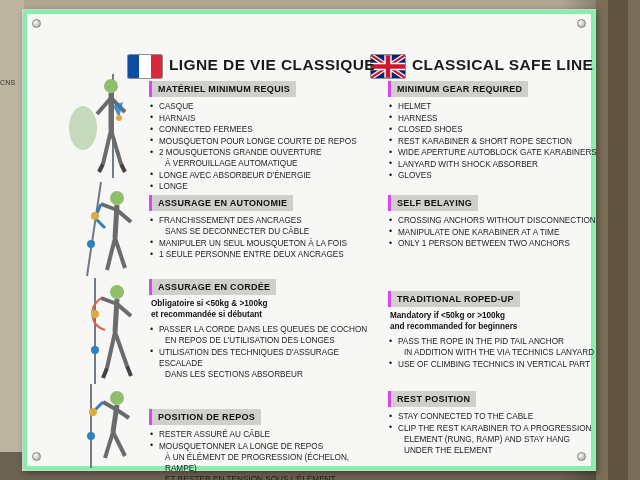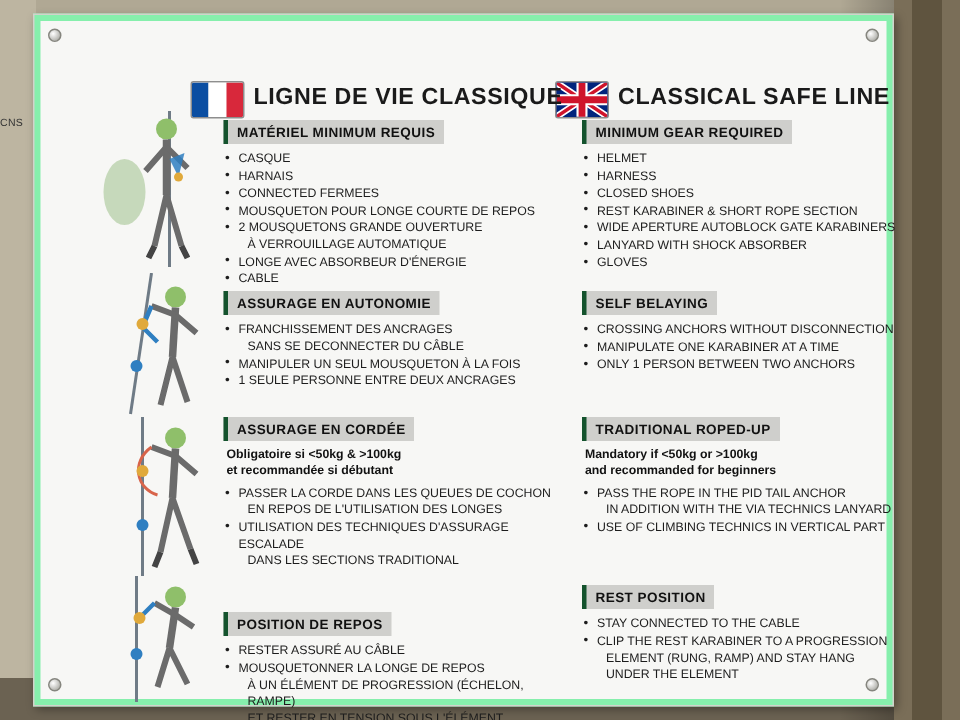--- a/index.html
+++ b/index.html
@@ -48,21 +48,21 @@
   .title{position:absolute;font-weight:bold;font-size:15.5px;color:#1a1a1a;
     letter-spacing:.4px;top:26px;}
   .title-fr{left:146px;}
   .title-en{left:389px;}
 
   
   .col-fr{position:absolute;left:126px;width:230px;}
   .col-en{position:absolute;left:365px;width:210px;}
 
   .sec-head{display:inline-block;background:#cfcfcc;color:#111;font-weight:bold;
-    font-size:9px;letter-spacing:.3px;padding:3px 6px 3px 6px;border-left:3px solid #14532d;}
+    font-size:9px;letter-spacing:.3px;padding:3px 6px 3px 6px;border-left:3px solid #d946ef;}
   .sub{font-size:8.2px;font-weight:bold;color:#111;margin:4px 0 0 2px;line-height:10.5px;}
   ul.items{list-style:none;margin:4px 0 0 0;padding:0;}
   ul.items li{font-size:8.2px;color:#1c1c1c;line-height:11px;padding-left:10px;
     position:relative;margin-bottom:.5px;}
   ul.items li::before{content:"•";position:absolute;left:1px;top:-.5px;font-size:9px;color:#1c1c1c;}
   ul.items li .cont{display:block;padding-left:6px;}
 
   
   .illus{position:absolute;left:38px;width:86px;}
   svg.fig{display:block;}
@@ -164,40 +164,40 @@
 
     <div class="col-fr" style="top:68px;">
       <div class="sec-head">MATÉRIEL MINIMUM REQUIS</div>
       <ul class="items">
         <li><span>CASQUE</span></li>
         <li><span>HARNAIS</span></li>
         <li><span>CONNECTED FERMEES</span></li>
         <li><span>MOUSQUETON POUR LONGE COURTE DE REPOS</span></li>
         <li><span>2 MOUSQUETONS GRANDE OUVERTURE</span><span class="cont">À VERROUILLAGE AUTOMATIQUE</span></li>
         <li><span>LONGE AVEC ABSORBEUR D'ÉNERGIE</span></li>
-        <li><span>CABLE</span></li>
+        <li><span>LONGE</span></li>
       </ul>
     </div>
 
     <div class="col-fr" style="top:182px;">
       <div class="sec-head">ASSURAGE EN AUTONOMIE</div>
       <ul class="items">
         <li><span>FRANCHISSEMENT DES ANCRAGES</span><span class="cont">SANS SE DECONNECTER DU CÂBLE</span></li>
         <li><span>MANIPULER UN SEUL MOUSQUETON À LA FOIS</span></li>
         <li><span>1 SEULE PERSONNE ENTRE DEUX ANCRAGES</span></li>
       </ul>
     </div>
 
     <div class="col-fr" style="top:266px;">
       <div class="sec-head">ASSURAGE EN CORDÉE</div>
       <div class="sub" style="white-space:pre-line">Obligatoire si &lt;50kg &amp; &gt;100kg
 et recommandée si débutant</div>
       <ul class="items">
         <li><span>PASSER LA CORDE DANS LES QUEUES DE COCHON</span><span class="cont">EN REPOS DE L'UTILISATION DES LONGES</span></li>
-        <li><span>UTILISATION DES TECHNIQUES D'ASSURAGE ESCALADE</span><span class="cont">DANS LES SECTIONS TRADITIONAL</span></li>
+        <li><span>UTILISATION DES TECHNIQUES D'ASSURAGE ESCALADE</span><span class="cont">DANS LES SECTIONS ABSORBEUR</span></li>
       </ul>
     </div>
 
     <div class="col-fr" style="top:396px;">
       <div class="sec-head">POSITION DE REPOS</div>
       <ul class="items">
         <li><span>RESTER ASSURÉ AU CÂBLE</span></li>
         <li><span>MOUSQUETONNER LA LONGE DE REPOS</span><span class="cont" style="white-space:pre-line">À UN ÉLÉMENT DE PROGRESSION (ÉCHELON, RAMPE)
 ET RESTER EN TENSION SOUS L'ÉLÉMENT</span></li>
       </ul>
@@ -218,21 +218,21 @@
 
     <div class="col-en" style="top:182px;">
       <div class="sec-head">SELF BELAYING</div>
       <ul class="items">
         <li><span>CROSSING ANCHORS WITHOUT DISCONNECTION</span></li>
         <li><span>MANIPULATE ONE KARABINER AT A TIME</span></li>
         <li><span>ONLY 1 PERSON BETWEEN TWO ANCHORS</span></li>
       </ul>
     </div>
 
-    <div class="col-en" style="top:266px;">
+    <div class="col-en" style="top:278px;">
       <div class="sec-head">TRADITIONAL ROPED-UP</div>
       <div class="sub" style="white-space:pre-line">Mandatory if &lt;50kg or &gt;100kg
 and recommanded for beginners</div>
       <ul class="items">
         <li><span>PASS THE ROPE IN THE PID TAIL ANCHOR</span><span class="cont">IN ADDITION WITH THE VIA TECHNICS LANYARD</span></li>
         <li><span>USE OF CLIMBING TECHNICS IN VERTICAL PART</span></li>
       </ul>
     </div>
 
     <div class="col-en" style="top:378px;">

